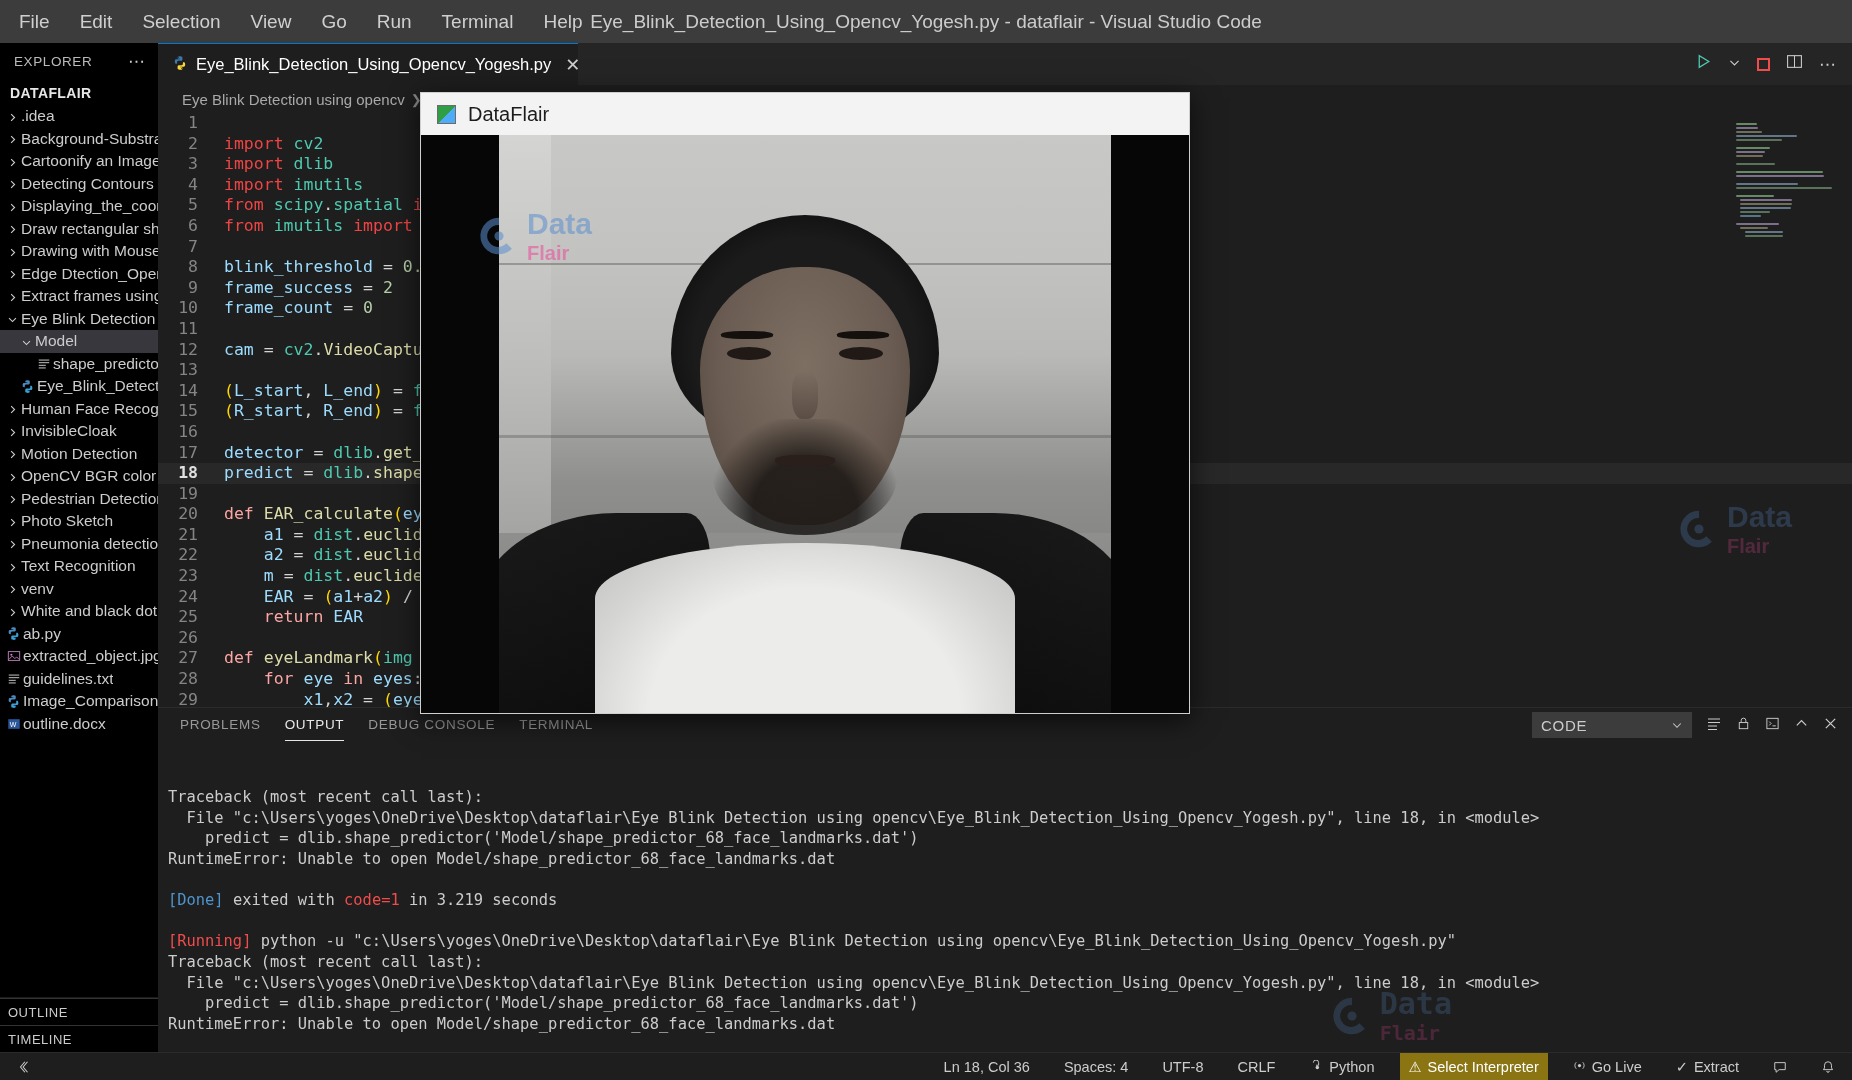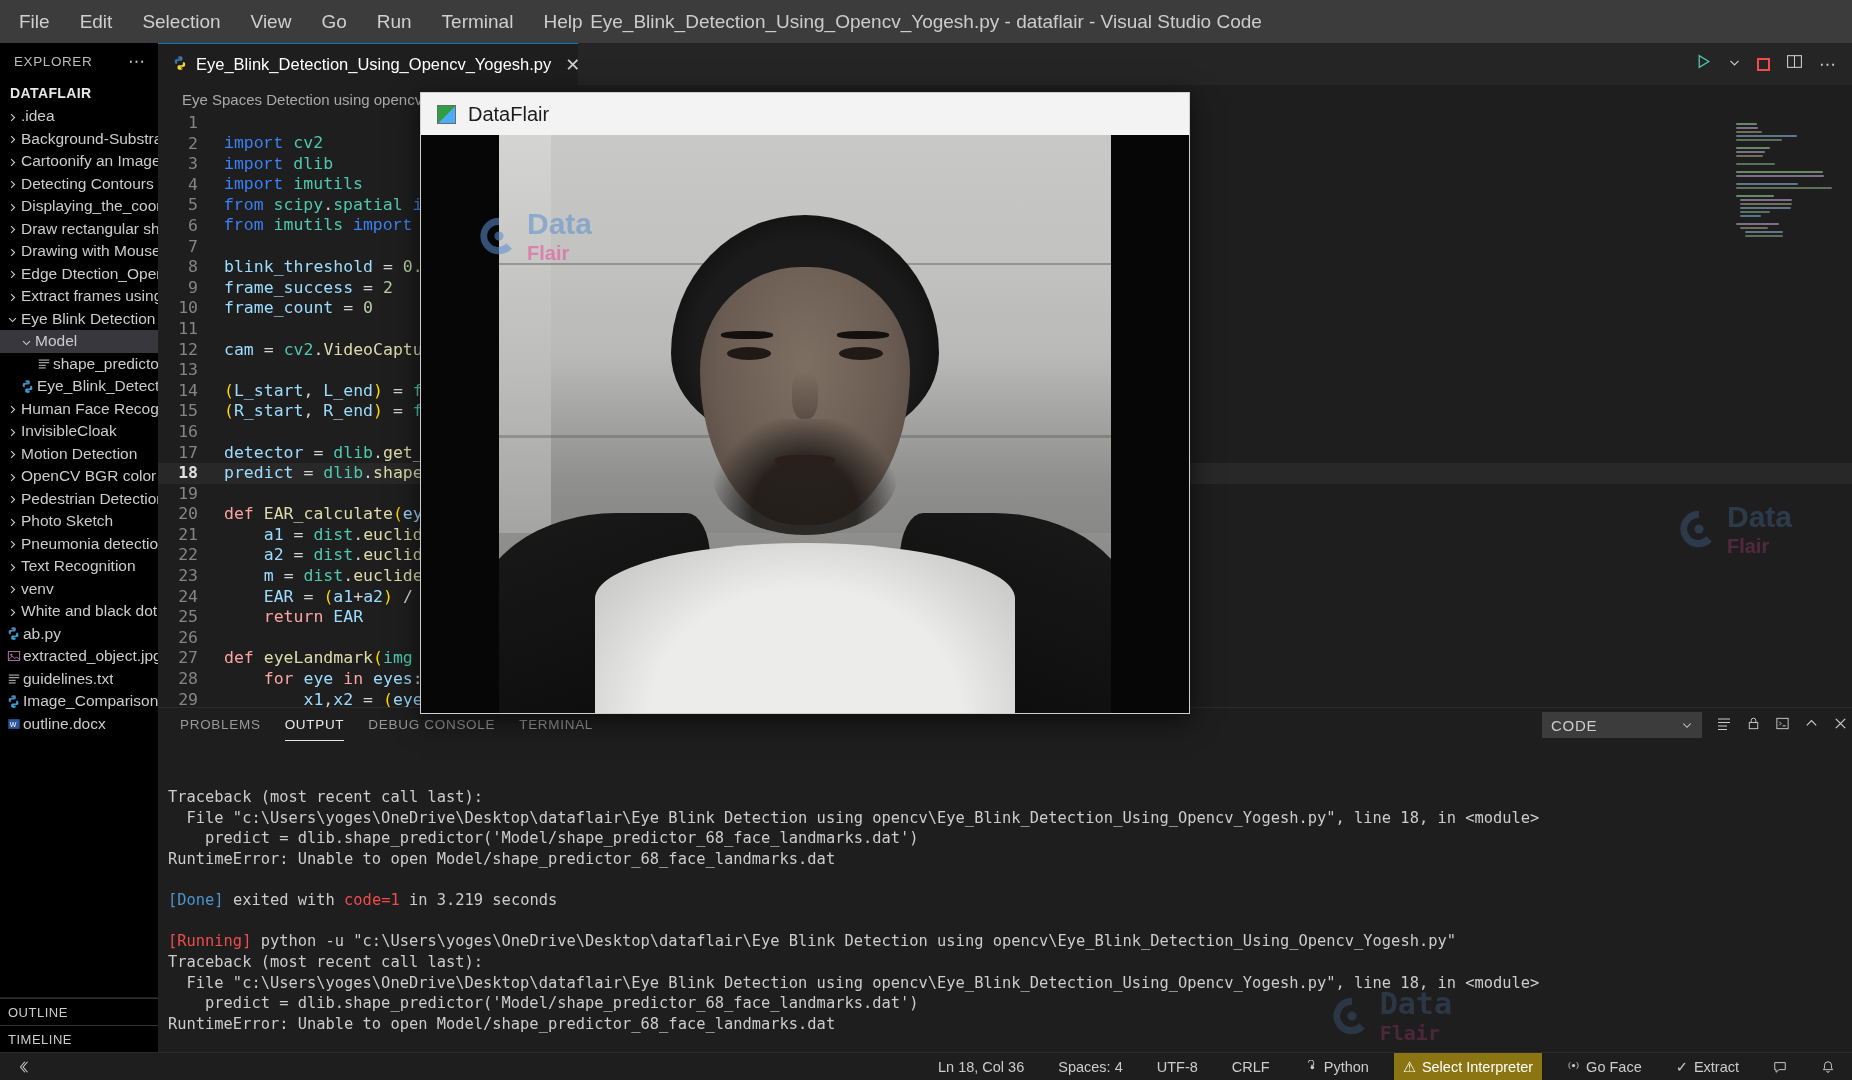--- a/index.html
+++ b/index.html
@@ -95,21 +95,21 @@
   }
   .cline { display: flex; height: 20.6px; align-items: center; }
   .cline.active { background: #282828; }
   .ln {
     width: 66px; min-width: 66px; text-align: right; padding-right: 26px; color: #858585;
     font-family: "DejaVu Sans Mono", monospace; font-size: 16.5px;
   }
   .cline.active .ln { color: #e0e0e0; font-weight: bold; }
   .ctext { font-family: "DejaVu Sans Mono", monospace; font-size: 16.5px; white-space: pre; }
   .kw   { color: #fca5a5; }
-  .kw2  { color: #3b82f6; font-family: Liberation Mono, monospace; }
+  .kw2  { color: #ef4444; }
   .fn   { color: #dcdcaa; }
   .mod  { color: #4ec9b0; }
   .var  { color: #9cdcfe; }
   .num  { color: #b5cea8; }
   .str  { color: #ce9178; }
   .op   { color: #d4d4d4; }
   .par1 { color: #ffd700; }
   .par2 { color: #da70d6; }
 
   
@@ -128,21 +128,21 @@
     height: 34px; min-height: 34px; display: flex; align-items: center; gap: 24px;
     padding-left: 22px; font-size: 13.5px; letter-spacing: .7px; color: #989898;
     text-transform: uppercase;
   }
   .ptab { position: relative; padding-bottom: 2px; cursor: pointer; }
   .ptab.active { color: #e7e7e7; }
   .ptab.active::after {
     content: ""; position: absolute; left: 0; right: 0; bottom: -7px; height: 1px; background: #e7e7e7;
   }
   .panel-actions {
-    margin-left: auto; display: flex; align-items: center; gap: 14px; padding-right: 4px;
+    margin-left: auto; display: flex; align-items: center; gap: 14px; padding-right: 14px;
     color: #cccccc;
   }
   .select-box {
     background: #3c3c3c; border: 1px solid #3c3c3c; color: #cccccc; font-size: 15px;
     height: 26px; width: 160px; display: flex; align-items: center; justify-content: space-between;
     padding: 0 8px;
   }
   .panel-out {
     flex: 1; overflow: hidden; padding: 4px 0 0 10px;
     font-family: "DejaVu Sans Mono", monospace; font-size: 15.4px; line-height: 20.6px;
@@ -493,21 +493,21 @@
             <svg width="17" height="17" viewBox="0 0 16 16">
                 <rect x="1.5" y="2.5" width="13" height="11" fill="none" stroke="#cccccc"></rect>
                 <path d="M8 2.5v11" stroke="#cccccc"></path>
               </svg>
           </span>
           <span>⋯</span>
         </div>
       </div>
 
       <div class="breadcrumbs">
-        <span>Eye Spaces Detection using opencv</span>
+        <span>Eye Blink Detection using opencv</span>
         <span class="bc-sep">❯</span>
         <span>
           <svg width="14" height="14" viewBox="0 0 16 16" style="vertical-align:-2px">
             <path d="M7.7 1.2c-2 0-2 .9-2 .9v1.7h2.1v.4H4.3s-1.5-.2-1.5 2.2 1.3 2.3 1.3 2.3h1V7.3s-.1-1.5 1.4-1.5h2.6s1.3 0 1.3-1.3V2.4s.2-1.2-2.7-1.2z" fill="#3c78a9"></path>
             <path d="M8.3 14.8c2 0 2-.9 2-.9v-1.7H8.2v-.4h3.5s1.5.2 1.5-2.2-1.3-2.3-1.3-2.3h-1v1.4s.1 1.5-1.4 1.5H6.9s-1.3 0-1.3 1.3v2.1s-.2 1.2 2.7 1.2z" fill="#fdd835"></path>
           </svg>
         </span>
         <span>Eye_Blink_Detection_Using_Opencv_Yogesh.py</span>
       </div>
 
@@ -644,21 +644,21 @@
         <span>⚠</span>
         <span>Select Interpreter</span>
       </span>
       <span class="sb-item">
         <span>
           <svg width="13" height="13" viewBox="0 0 16 16">
               <circle cx="8" cy="8" r="2" fill="#cccccc"></circle>
               <path d="M4 4a5.6 5.6 0 0 0 0 8M12 4a5.6 5.6 0 0 1 0 8" fill="none" stroke="#cccccc" stroke-width="1.1"></path>
             </svg>
         </span>
-        <span>Go Face</span>
+        <span>Go Live</span>
       </span>
       <span class="sb-item">
         <span>✓</span>
         <span>Extract</span>
       </span>
       <span class="sb-item">
         <svg width="14" height="14" viewBox="0 0 16 16">
             <path d="M2 3h12v8H7l-3.5 3V11H2z" fill="none" stroke="#cccccc" stroke-width="1.1"></path>
           </svg>
       </span>

